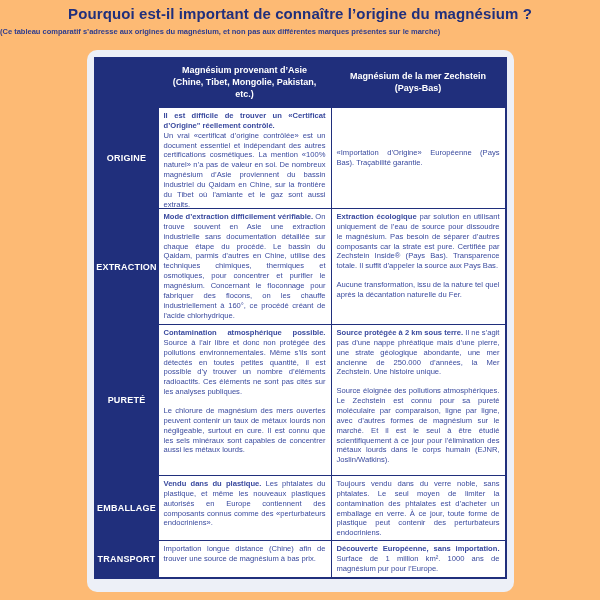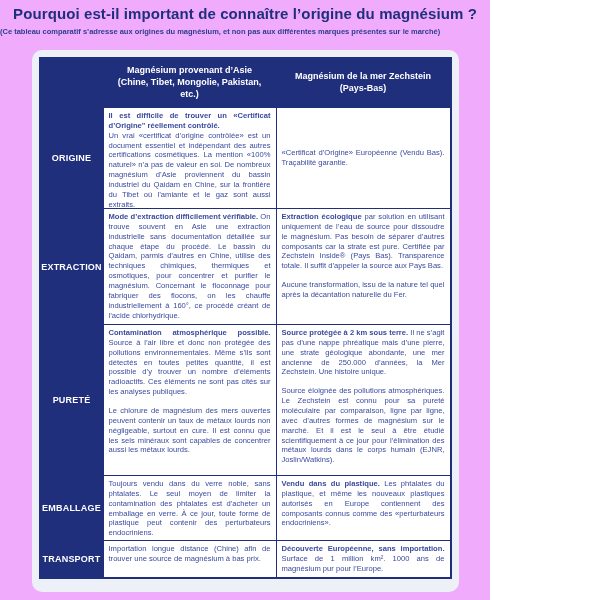--- a/index.html
+++ b/index.html
@@ -1,17 +1,17 @@
 <!DOCTYPE html>
 <html lang="fr"><head>
 <meta charset="utf-8">
 <style>
   html,body{margin:0;padding:0;background:#ffffff;}
   .page{
-    position:relative;width:490px;height:600px;background:#f0abfc;
+    position:relative;width:600px;height:600px;background:#fdba74;
     font-family:"Liberation Sans",sans-serif;overflow:hidden;
   }
   .title{
     padding-top:5px;text-align:center;color:#202f7c;
     font-size:15px;font-weight:bold;letter-spacing:.1px;
   }
   .subtitle{
     margin-top:5px;text-align:left;color:#2d3c8e;
     font-size:7.5px;font-weight:bold;
   }
@@ -55,45 +55,45 @@
       <div class="hdr"></div>
       <div class="hdr">Magnésium provenant d’Asie (Chine, Tibet, Mongolie, Pakistan, etc.)</div>
       <div class="hdr">Magnésium de la mer Zechstein (Pays-Bas)</div>
 
     <div class="lab">ORIGINE</div>
         <div class="cell">
           <p><span style="font-weight: bold;">Il est difficile de trouver un «Certificat d’Origine" </span><span style="font-weight: bold; ">réellement</span><span style="font-weight: bold;"> contrôlé.</span></p>
           <p><span>Un vrai «certificat d’origine contrôlée» est un document essentiel et indépendant des autres certifications cosmétiques. La mention «100% naturel» n’a pas de valeur en soi. De nombreux magnésium d’Asie proviennent du bassin industriel du Qaidam en Chine, sur la frontière du Tibet où l’amiante et le gaz sont aussi extraits.</span></p>
         </div>
         <div class="cell middle">
-          <p><span>«Certificat d’Origine» Européenne (Vendu Bas). Traçabilité garantie.</span></p>
+          <p><span>«Importation d’Origine» Européenne (Pays Bas). Traçabilité garantie.</span></p>
         </div>
         <div class="lab">EXTRACTION</div>
         <div class="cell">
           <p><span style="font-weight: bold;">Mode d’extraction difficilement vérifiable.</span><span> On trouve souvent en Asie une extraction industrielle sans documentation détaillée sur chaque étape du procédé. Le bassin du Qaidam, parmis d’autres en Chine, utilise des techniques chimiques, thermiques et osmotiques, pour concentrer et purifier le magnésium. Concernant le floconnage pour fabriquer des flocons, on les chauffe industriellement à 160°, ce procédé créant de l’acide chlorhydrique.</span></p>
         </div>
         <div class="cell">
           <p><span style="font-weight: bold;">Extraction écologique</span><span> par solution en utilisant uniquement de l’eau de source pour dissoudre le magnésium. Pas besoin de séparer d’autres composants car la strate est pure. Certifiée par Zechstein Inside® (Pays Bas). Transparence totale. Il suffit d’appeler la source aux Pays Bas.</span></p>
           <p class="gap"><span>Aucune transformation, issu de la nature tel quel après la décantation naturelle du Fer.</span></p>
         </div>
         <div class="lab">PURETÉ</div>
         <div class="cell">
           <p><span style="font-weight: bold;">Contamination atmosphérique possible.</span><span> Source à l’air libre et donc non protégée des pollutions environnementales. Même s’ils sont détectés en toutes petites quantité, il est possible d’y trouver un nombre d’éléments radioactifs. Ces éléments ne sont pas cités sur les analyses publiques.</span></p>
           <p class="gap"><span>Le chlorure de magnésium des mers ouvertes peuvent contenir un taux de métaux lourds non négligeable, surtout en cure. Il est connu que les sels minéraux sont capables de concentrer aussi les métaux lourds.</span></p>
         </div>
         <div class="cell">
           <p><span style="font-weight: bold;">Source protégée à 2 km sous terre.</span><span> Il ne s’agit pas d’une nappe phréatique mais d’une pierre, une strate géologique abondante, une mer ancienne de 250.000 d’années, la Mer Zechstein. Une histoire unique.</span></p>
           <p class="gap"><span>Source éloignée des pollutions atmosphériques. Le Zechstein est connu pour sa pureté moléculaire par comparaison, ligne par ligne, avec d’autres formes de magnésium sur le marché. Et il est le seul à être étudié scientifiquement à ce jour pour l’élimination des métaux lourds dans le corps humain (EJNR, Joslin/Watkins).</span></p>
         </div>
         <div class="lab">EMBALLAGE</div>
         <div class="cell">
-          <p><span>Toujours vendu dans du verre noble, sans phtalates. Le seul moyen de limiter la contamination des phtalates est d’acheter un emballage en verre. À ce jour, toute forme de plastique peut contenir des perturbateurs endocriniens.</span></p>
+          <p><span style="font-weight: bold;">Vendu dans du plastique.</span><span> Les phtalates du plastique, et même les nouveaux plastiques autorisés en Europe contiennent des composants connus comme des «perturbateurs endocriniens».</span></p>
         </div>
         <div class="cell">
-          <p><span style="font-weight: bold;">Vendu dans du plastique.</span><span> Les phtalates du plastique, et même les nouveaux plastiques autorisés en Europe contiennent des composants connus comme des «perturbateurs endocriniens».</span></p>
+          <p><span>Toujours vendu dans du verre noble, sans phtalates. Le seul moyen de limiter la contamination des phtalates est d’acheter un emballage en verre. À ce jour, toute forme de plastique peut contenir des perturbateurs endocriniens.</span></p>
         </div>
         <div class="lab">TRANSPORT</div>
         <div class="cell">
           <p><span>Importation longue distance (Chine) afin de trouver une source de magnésium à bas prix.</span></p>
         </div>
         <div class="cell">
           <p><span style="font-weight: bold;">Découverte Européenne, sans importation.</span><span> Surface de 1 million km². 1000 ans de magnésium pur pour l’Europe.</span></p>
         </div>
       </div>
   </div>

